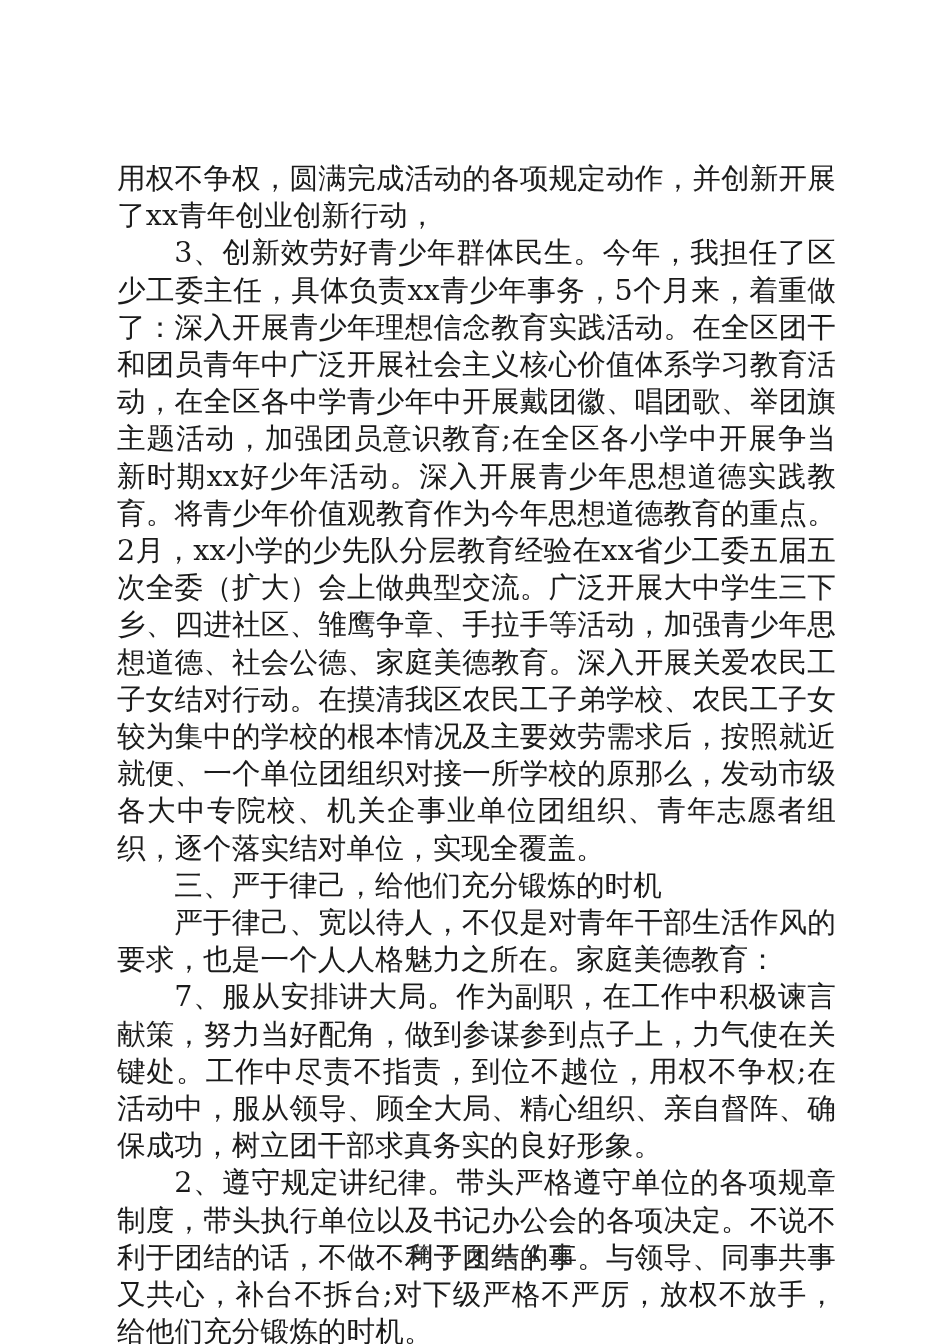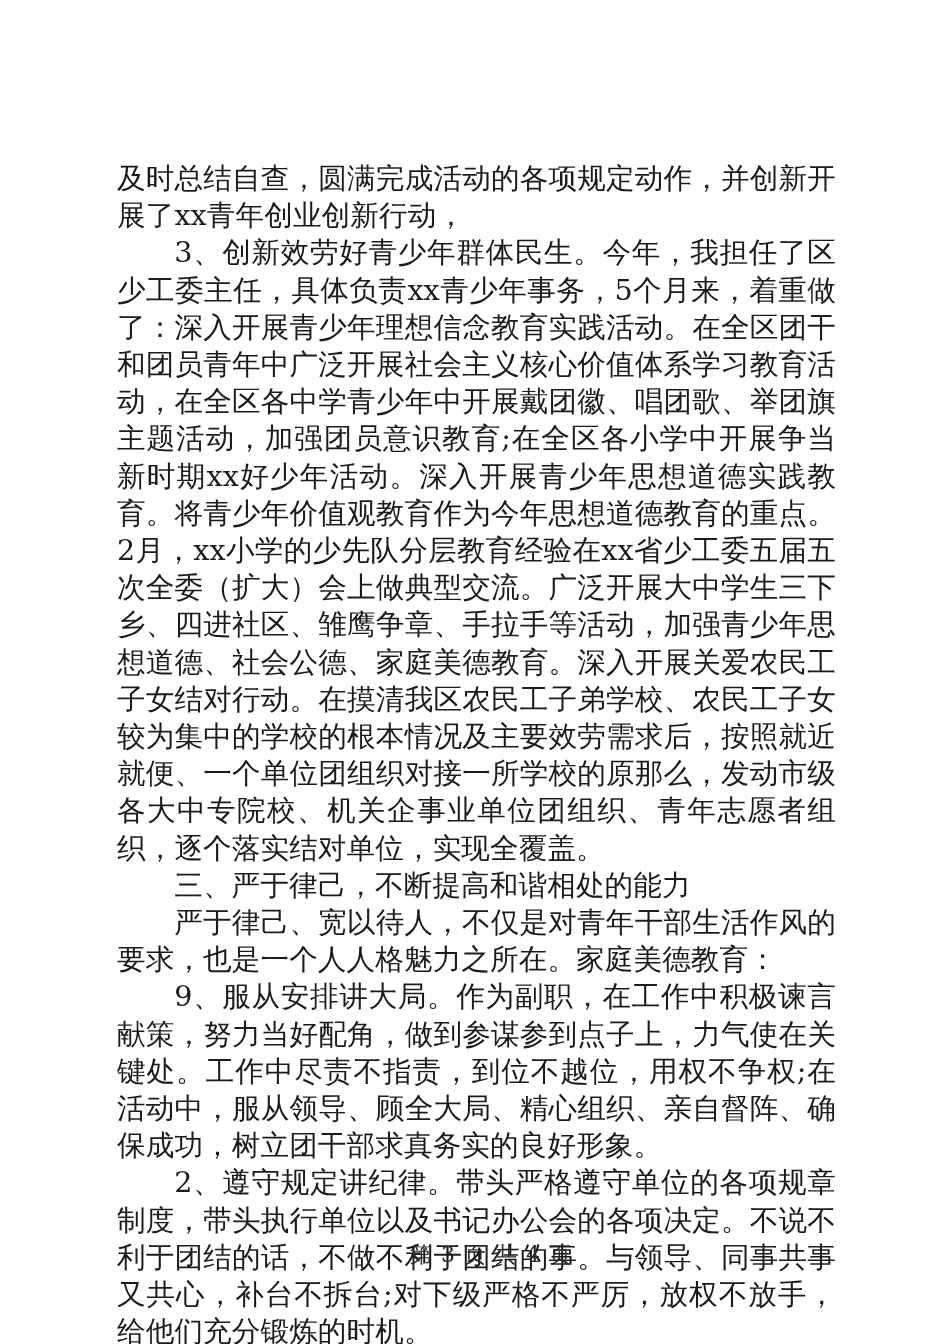--- a/index.html
+++ b/index.html
@@ -51,23 +51,23 @@
     color: #2a2a2a;
     letter-spacing: 1px;
   }
 </style>
 </head>
 <body>
 
 <div class="page">
 
   <div class="doc-body">
-    <p class="para noindent">及时总结自查，圆满完成活动的各项规定动作，并创新开展了xx青年创业创新行动，</p>
+    <p class="para noindent">用权不争权，圆满完成活动的各项规定动作，并创新开展了xx青年创业创新行动，</p>
     <p class="para indent">3、创新效劳好青少年群体民生。今年，我担任了区少工委主任，具体负责xx青少年事务，5个月来，着重做了：深入开展青少年理想信念教育实践活动。在全区团干和团员青年中广泛开展社会主义核心价值体系学习教育活动，在全区各中学青少年中开展戴团徽、唱团歌、举团旗主题活动，加强团员意识教育;在全区各小学中开展争当新时期xx好少年活动。深入开展青少年思想道德实践教育。将青少年价值观教育作为今年思想道德教育的重点。2月，xx小学的少先队分层教育经验在xx省少工委五届五次全委（扩大）会上做典型交流。广泛开展大中学生三下乡、四进社区、雏鹰争章、手拉手等活动，加强青少年思想道德、社会公德、家庭美德教育。深入开展关爱农民工子女结对行动。在摸清我区农民工子弟学校、农民工子女较为集中的学校的根本情况及主要效劳需求后，按照就近就便、一个单位团组织对接一所学校的原那么，发动市级各大中专院校、机关企事业单位团组织、青年志愿者组织，逐个落实结对单位，实现全覆盖。</p>
-    <p class="para indent">三、严于律己，不断提高和谐相处的能力</p>
+    <p class="para indent">三、严于律己，给他们充分锻炼的时机</p>
     <p class="para indent">严于律己、宽以待人，不仅是对青年干部生活作风的要求，也是一个人人格魅力之所在。家庭美德教育：</p>
-    <p class="para indent">9、服从安排讲大局。作为副职，在工作中积极谏言献策，努力当好配角，做到参谋参到点子上，力气使在关键处。工作中尽责不指责，到位不越位，用权不争权;在活动中，服从领导、顾全大局、精心组织、亲自督阵、确保成功，树立团干部求真务实的良好形象。</p>
+    <p class="para indent">7、服从安排讲大局。作为副职，在工作中积极谏言献策，努力当好配角，做到参谋参到点子上，力气使在关键处。工作中尽责不指责，到位不越位，用权不争权;在活动中，服从领导、顾全大局、精心组织、亲自督阵、确保成功，树立团干部求真务实的良好形象。</p>
     <p class="para indent">2、遵守规定讲纪律。带头严格遵守单位的各项规章制度，带头执行单位以及书记办公会的各项决定。不说不利于团结的话，不做不利于团结的事。与领导、同事共事又共心，补台不拆台;对下级严格不严厉，放权不放手，给他们充分锻炼的时机。</p>
   </div>
 
   <div class="page-footer">第 3 页  共 4 页</div>
 
 </div>
 
 </body></html>

